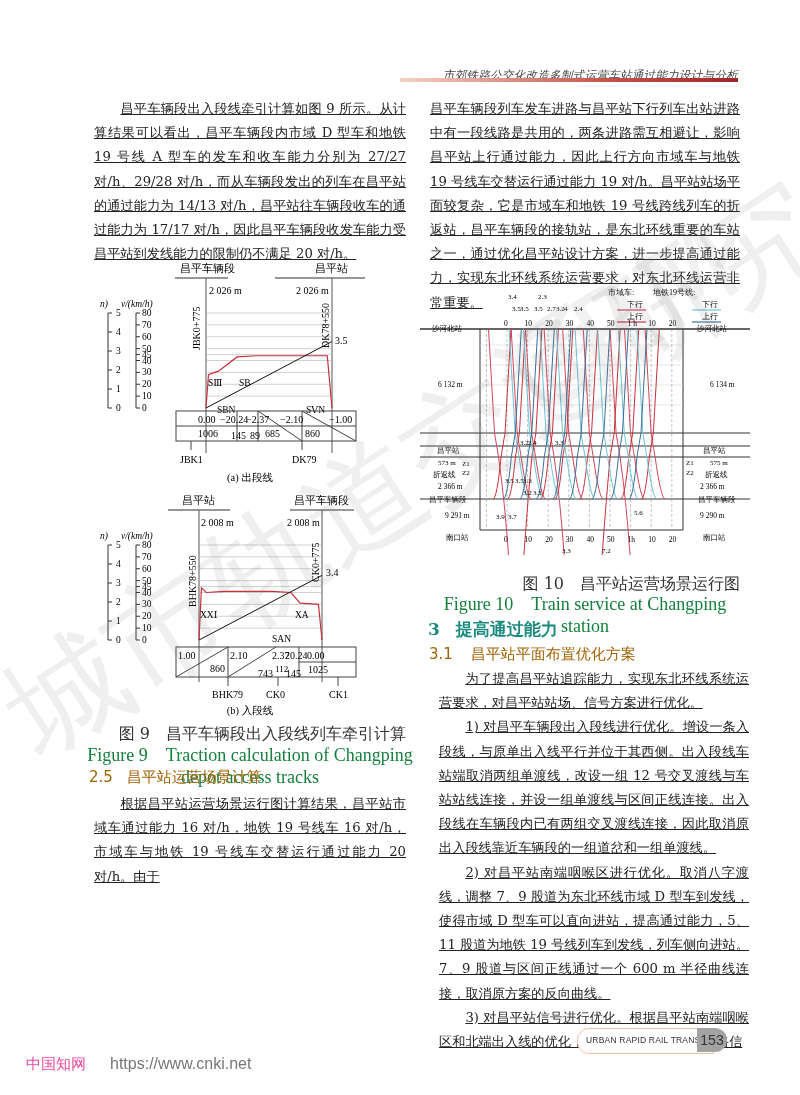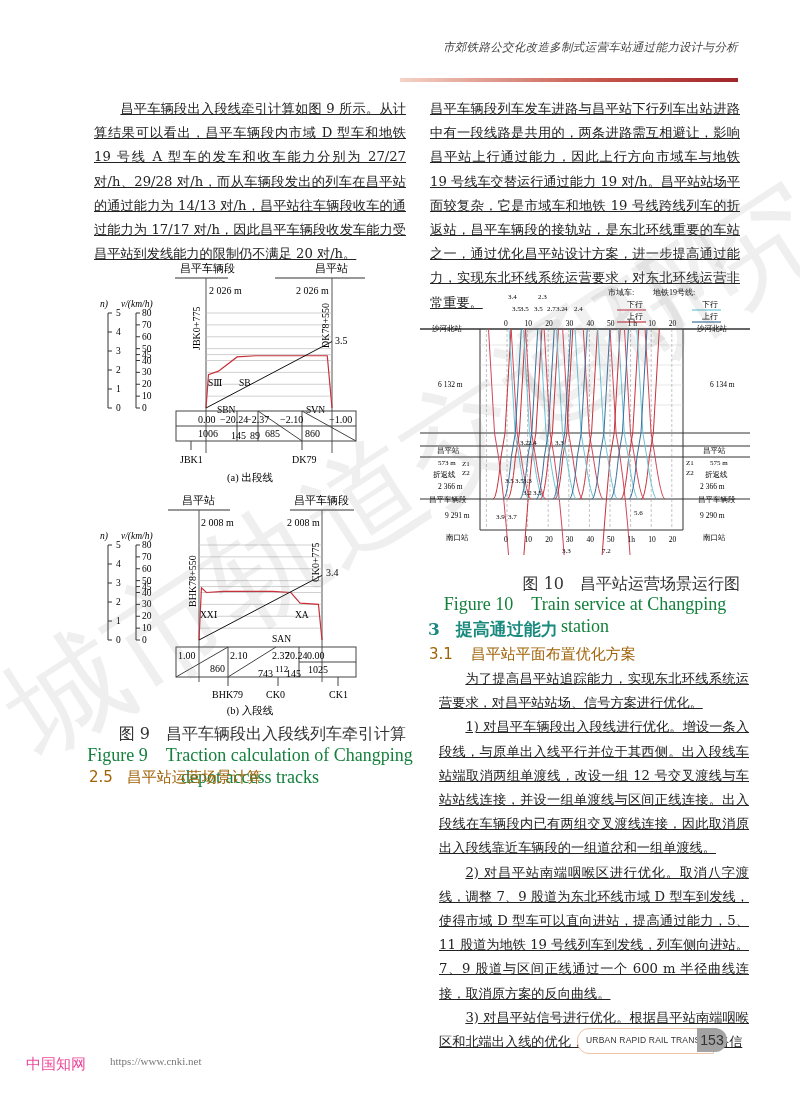--- a/index.html
+++ b/index.html
@@ -1,34 +1,34 @@
 <!DOCTYPE html>
 <html><head>
 <meta charset="utf-8">
 <style>
   html,body{margin:0;padding:0;background:#ffffff;}
   body{width:800px;height:1095px;position:relative;overflow:hidden;font-family:"DejaVu Serif","Liberation Serif",serif;color:#222;}
   .header{position:absolute;left:0;top:0;width:800px;height:90px;}
-  .header-title{position:absolute;right:62px;top:40px;font-size:11.5px;font-style:italic;color:#444;letter-spacing:0.3px;font-family:"DejaVu Sans","Liberation Sans",sans-serif;}
+  .header-title{position:absolute;right:62px;top:68px;font-size:11.5px;font-style:italic;color:#444;letter-spacing:0.3px;font-family:"DejaVu Sans","Liberation Sans",sans-serif;}
   .header-bar{position:absolute;left:400px;top:78px;width:338px;height:4px;background:linear-gradient(to right,#f4d3c6,#c6554a 60%,#a0262a);}
   .col{position:absolute;font-size:13.2px;line-height:24.2px;text-align:justify;}
   .col-left{left:94px;width:312px;}
   .col-right{left:430px;width:310px;}
   .para{margin:0;text-indent:2em;text-decoration:underline;}
   .para.noindent{text-indent:0;}
   .fig{position:absolute;}
   .cap{font-size:16px;text-align:right;color:#333;}
   .cap-en{font-family:"Liberation Serif","DejaVu Serif",serif;font-size:18px;text-align:center;color:#15803d;}
   .sec-h2{font-family:"DejaVu Sans","Liberation Sans",sans-serif;color:#a16207;font-size:15px;font-weight:normal;margin:1px;}
   .sec-h1{font-family:"DejaVu Serif","Liberation Serif",serif;color:#1a8a7e;font-size:17px;font-weight:bold;margin:0;}
   .footer-badge{position:absolute;left:577px;top:1028px;width:135px;height:24px;border:1.5px solid #f0c2a8;border-radius:12px 0 0 12px;background:#fff;}
   .footer-badge-text{position:absolute;left:8px;top:6px;font-family:"Liberation Sans","DejaVu Sans",sans-serif;font-size:8.5px;color:#333;letter-spacing:0.2px;}
   .footer-page{position:absolute;left:697px;top:1028px;width:30px;height:24px;background:#a3a3a3;border-radius:0 12px 12px 0;font-family:"Liberation Sans","DejaVu Sans",sans-serif;font-size:14px;color:#333;text-align:center;line-height:25px;}
   .footer-cnki{position:absolute;left:26px;top:1055px;font-family:Liberation Serif, serif;font-size:15px;color:#ec4899;}
-  .footer-url{position:absolute;left:110px;top:1055px;font-family:Liberation Serif, serif;font-size:11px;color:#777;}
+  .footer-url{position:absolute;left:110px;top:1055px;font-family:Liberation Sans, sans-serif;font-size:16px;color:#777;}
   .watermark{position:absolute;left:0;top:0;width:800px;height:1095px;pointer-events:none;}
   svg text{font-family:"Liberation Serif","DejaVu Serif",serif;}
 </style>
 </head>
 <body>
 
 <div class="header">
   <div class="header-title">市郊铁路公交化改造多制式运营车站通过能力设计与分析</div>
   <div class="header-bar"></div>
 </div>
@@ -225,20 +225,21 @@
 </div>
 
 <div class="cap" style="position:absolute;left:94px;top:724px;width:312px;">图 9　昌平车辆段出入段线列车牵引计算</div>
 <div class="cap-en" style="position:absolute;left:86px;top:743px;width:328px;">Figure 9　Traction calculation of Changping depot access tracks</div>
 
 <div style="position:absolute;left:88px;top:767px;">
   <h2 class="sec-h2"><span>2.5</span><span style="display:inline-block;width:14px;"></span><span>昌平站运营场景计算</span></h2>
 </div>
 
 <div class="col col-left" style="top:792px;">
+  <p class="para">根据昌平站运营场景运行图计算结果，昌平站市域车通过能力 16 对/h，地铁 19 号线车 16 对/h，市域车与地铁 19 号线车交替运行通过能力 20 对/h。由于</p>
 </div>
 
 <div class="col col-right" style="top:97px;">
   <p class="para noindent">昌平车辆段列车发车进路与昌平站下行列车出站进路中有一段线路是共用的，两条进路需互相避让，影响昌平站上行通过能力，因此上行方向市域车与地铁 19 号线车交替运行通过能力 19 对/h。昌平站站场平面较复杂，它是市域车和地铁 19 号线跨线列车的折返站，昌平车辆段的接轨站，是东北环线重要的车站之一，通过优化昌平站设计方案，进一步提高通过能力，实现东北环线系统运营要求，对东北环线运营非常重要。</p>
 </div>
 
 <div class="fig" style="left:420px;top:285px;width:330px;height:285px;">
   <svg id="fig10" width="330" height="285" viewBox="0 0 330 285">
     <g id="f10-legend">
       <text x="188" y="10" font-size="8">市域车:</text>

